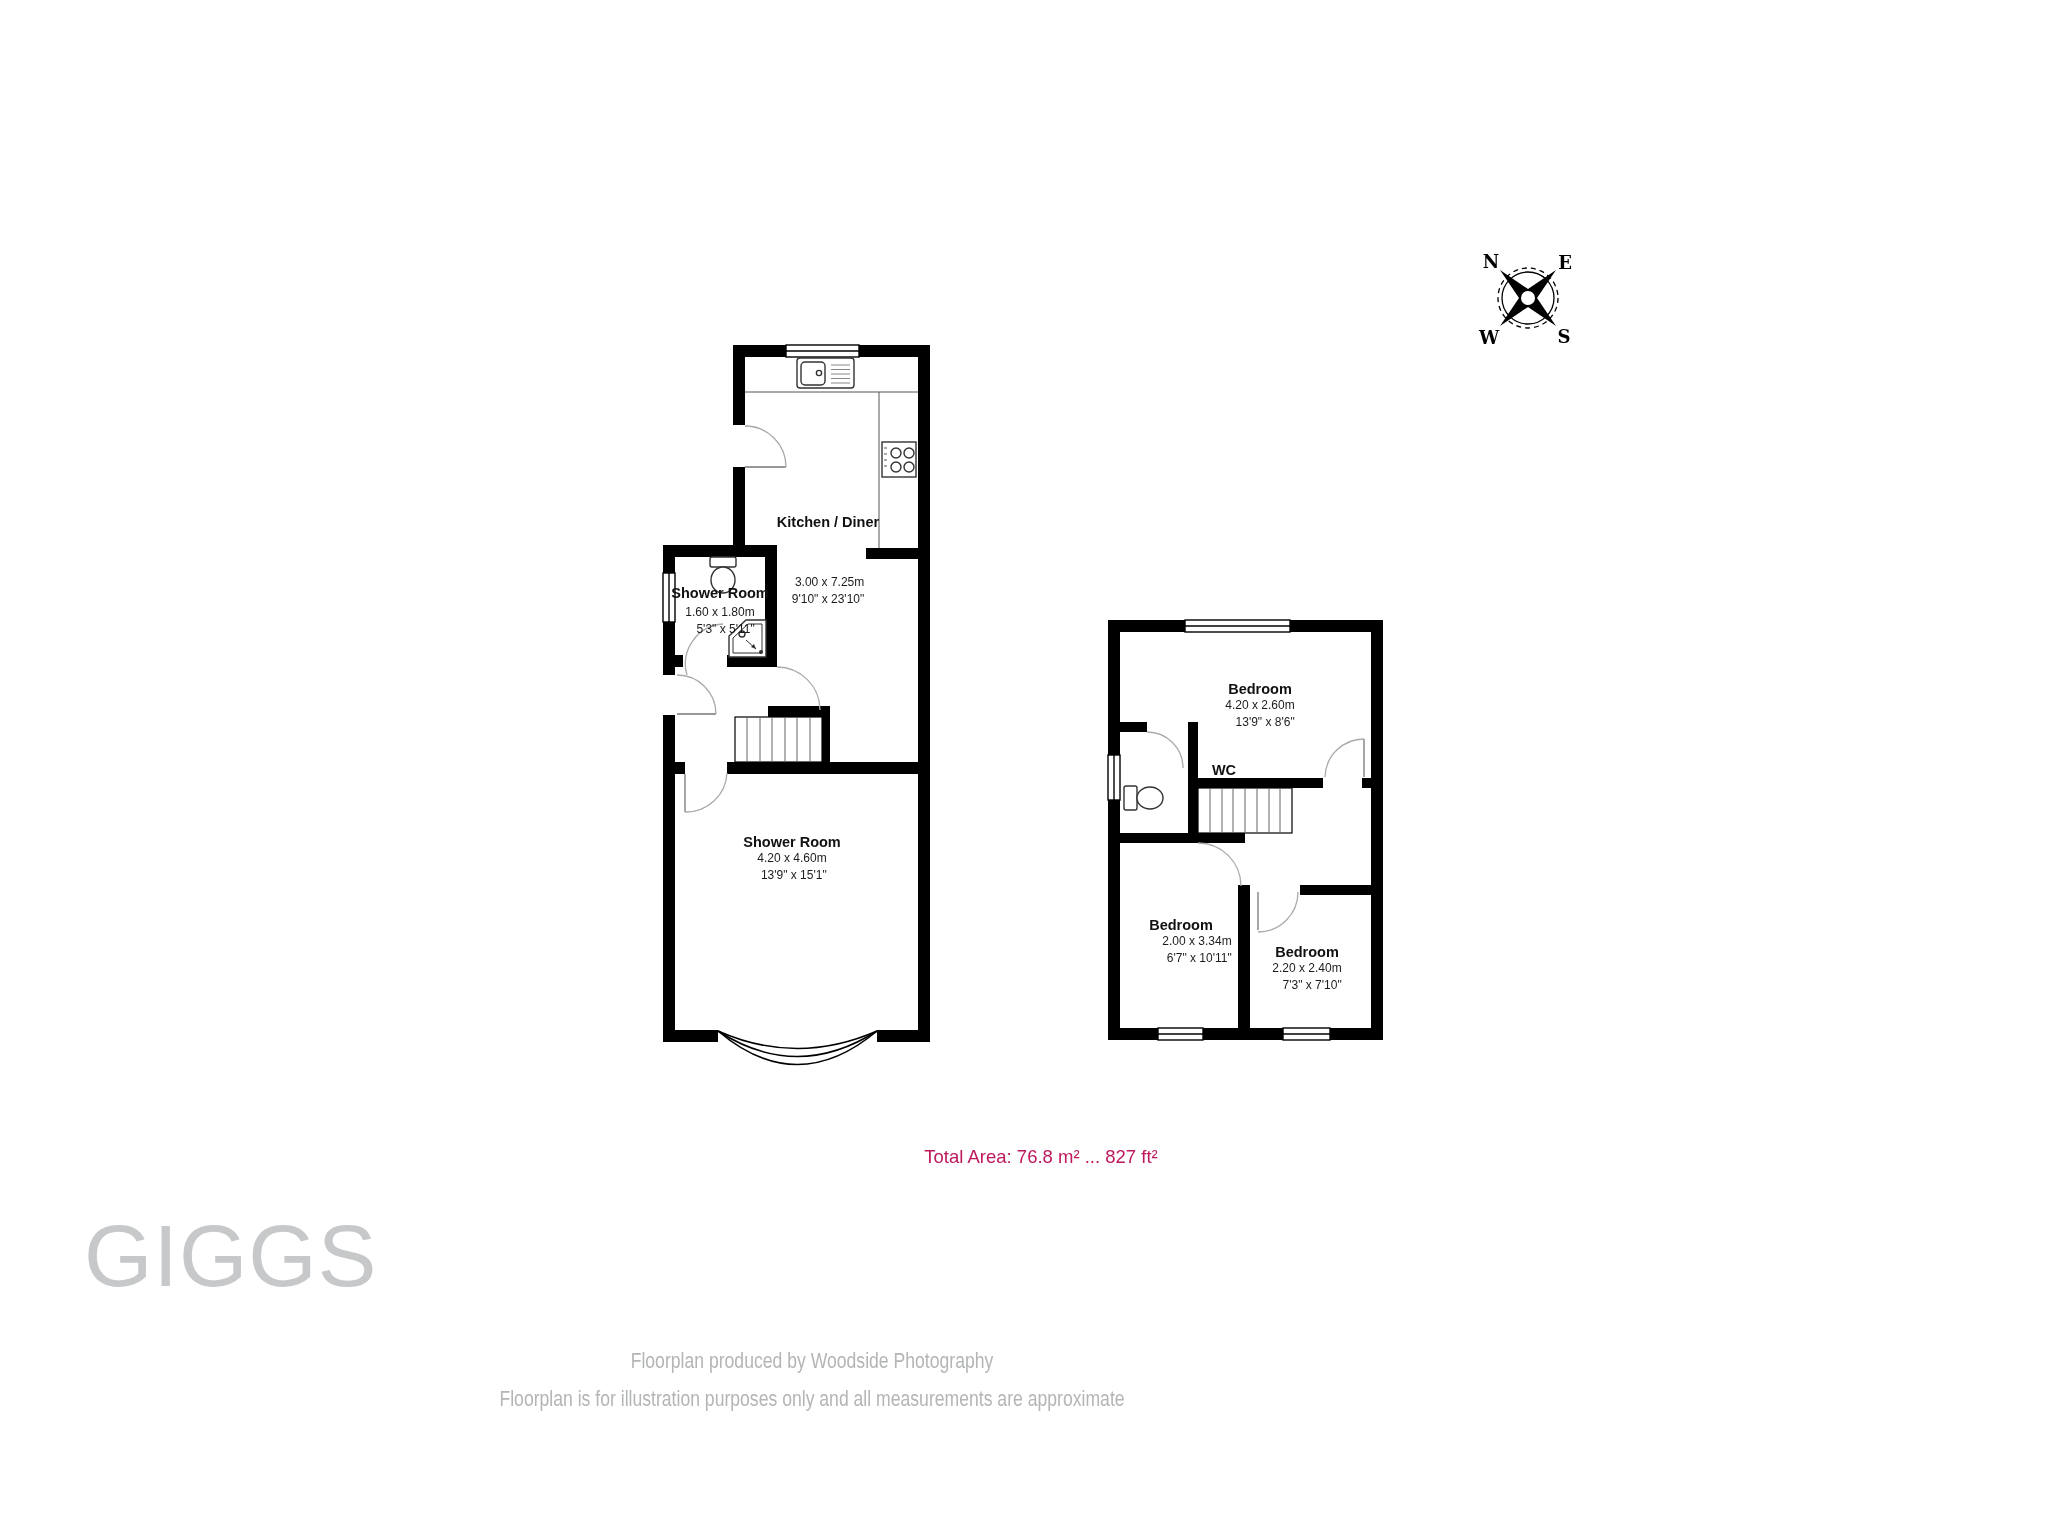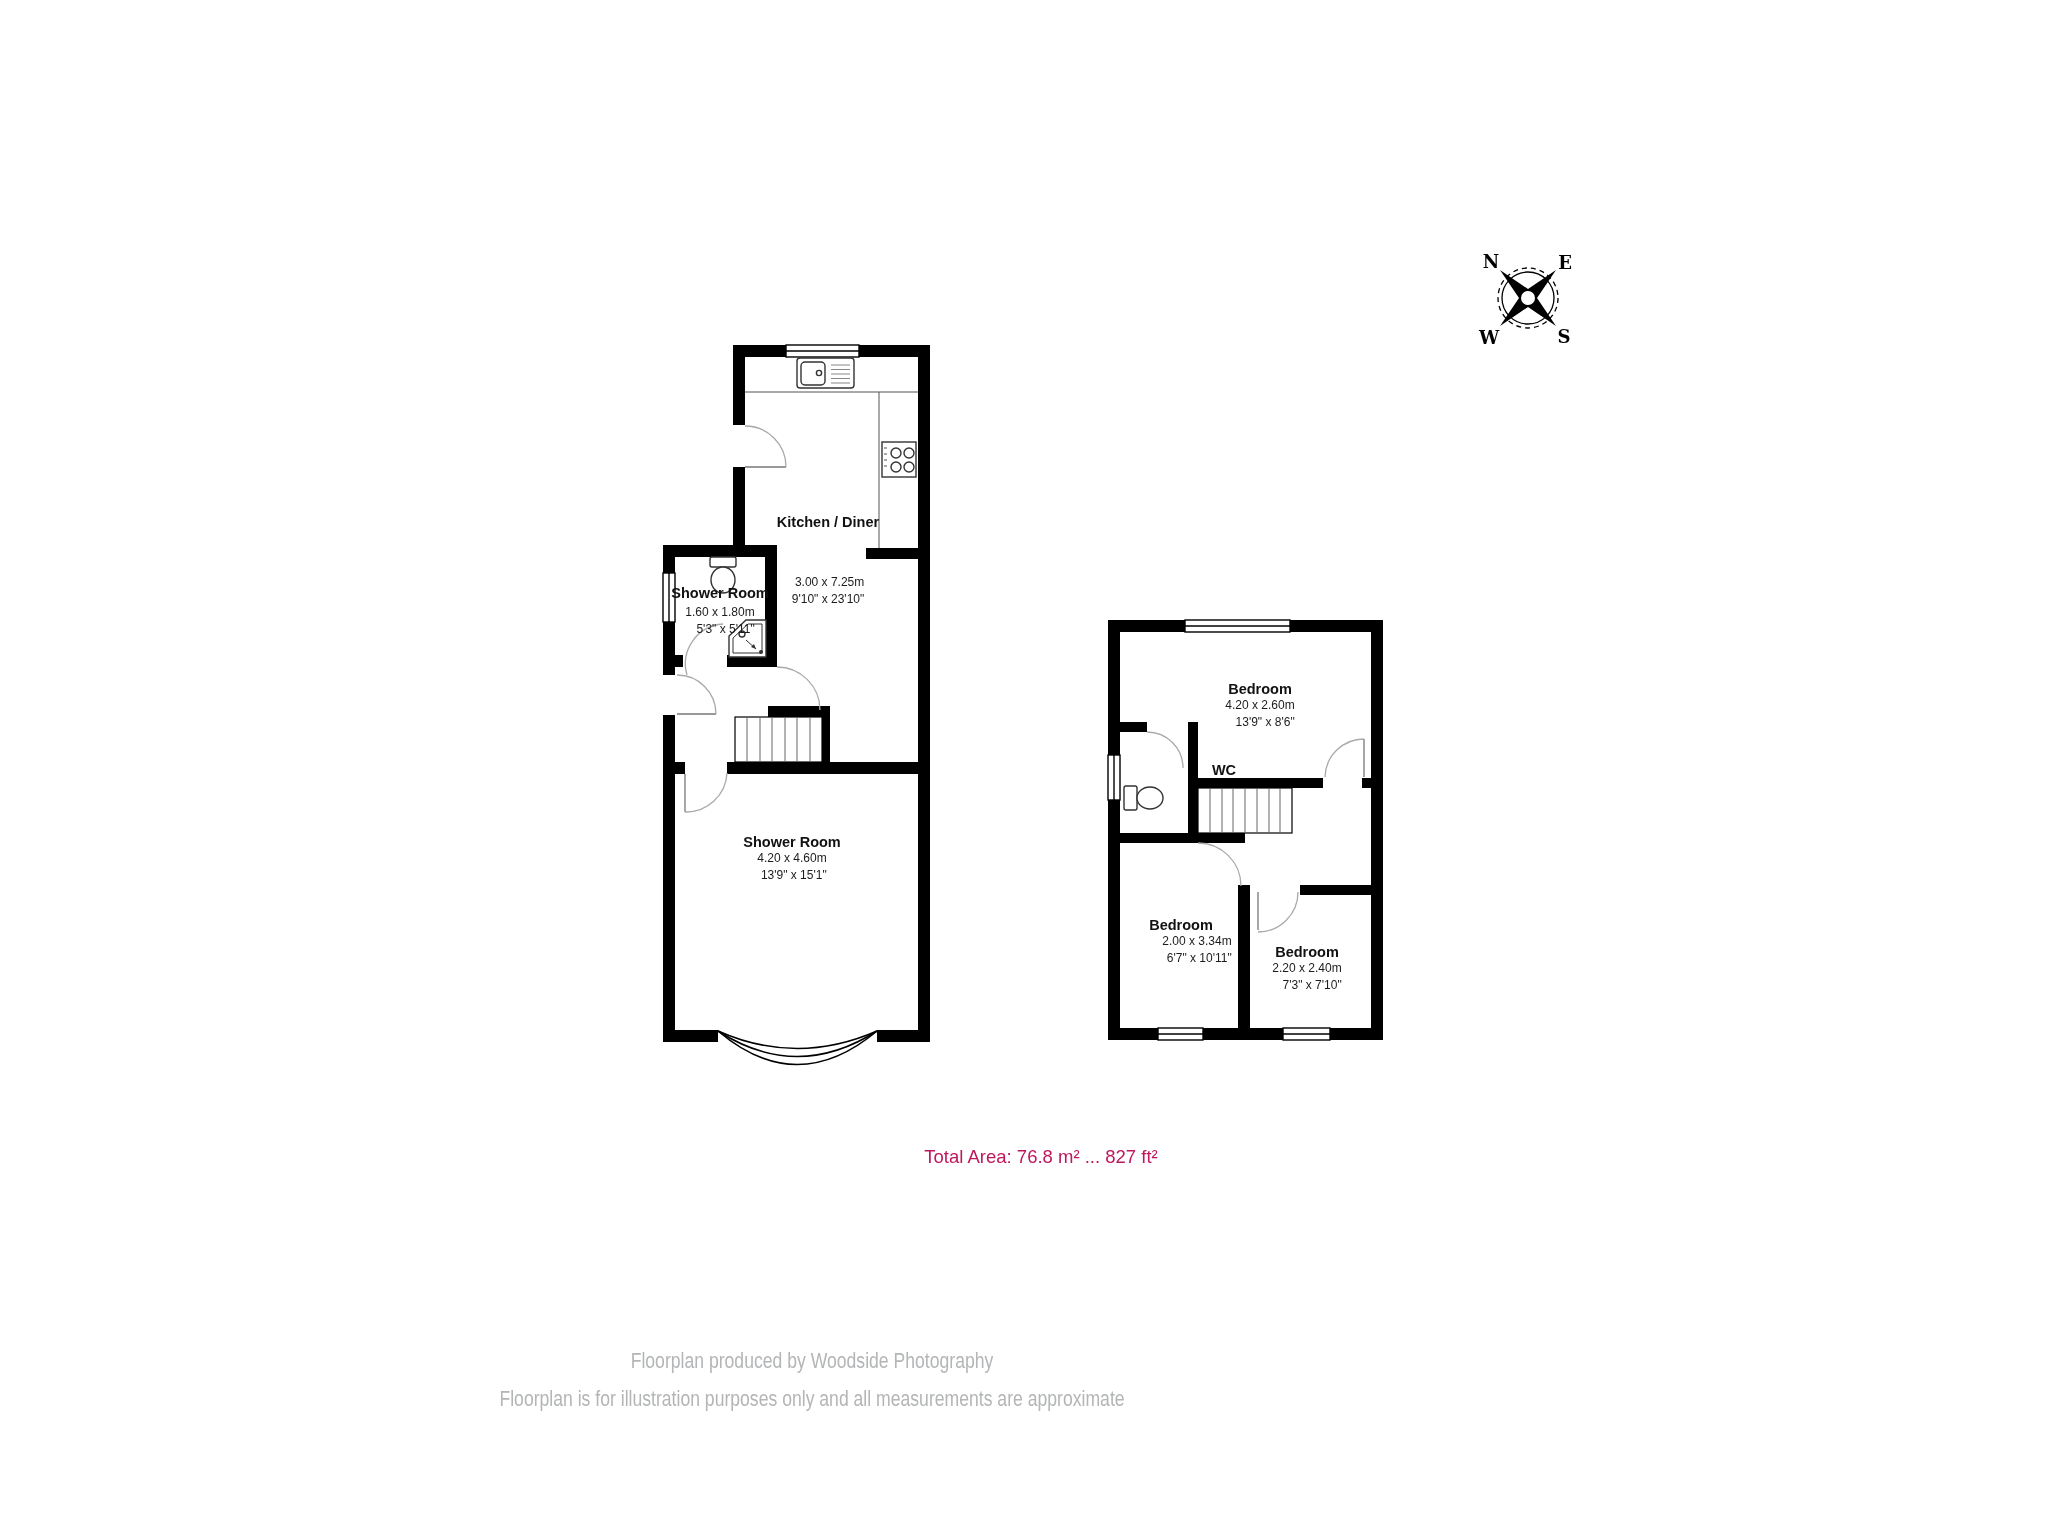--- a/index.html
+++ b/index.html
@@ -250,17 +250,18 @@
 </div>
 
 <div class="lbl room-name" style="left:1307px;top:944px;">Bedroom</div>
 <div class="lbl room-dims" style="left:1307px;top:960px;">
   <div>2.20 x 2.40m</div>
   <div>7'3" x 7'10"</div>
 </div>
 
 <div class="total-area" style="left:1041px;top:1146px;">Total Area: 76.8 m² ... 827 ft²</div>
 
+<div class="logo" style="left:84px;top:1212px;">GIGGS</div>
 
 <div class="footer-line" style="left:812px;top:1348px;">Floorplan produced by Woodside Photography</div>
 <div class="footer-line" style="left:812px;top:1386px;">Floorplan is for illustration purposes only and all measurements are approximate</div>
 
 </div>
 
 </body></html>

